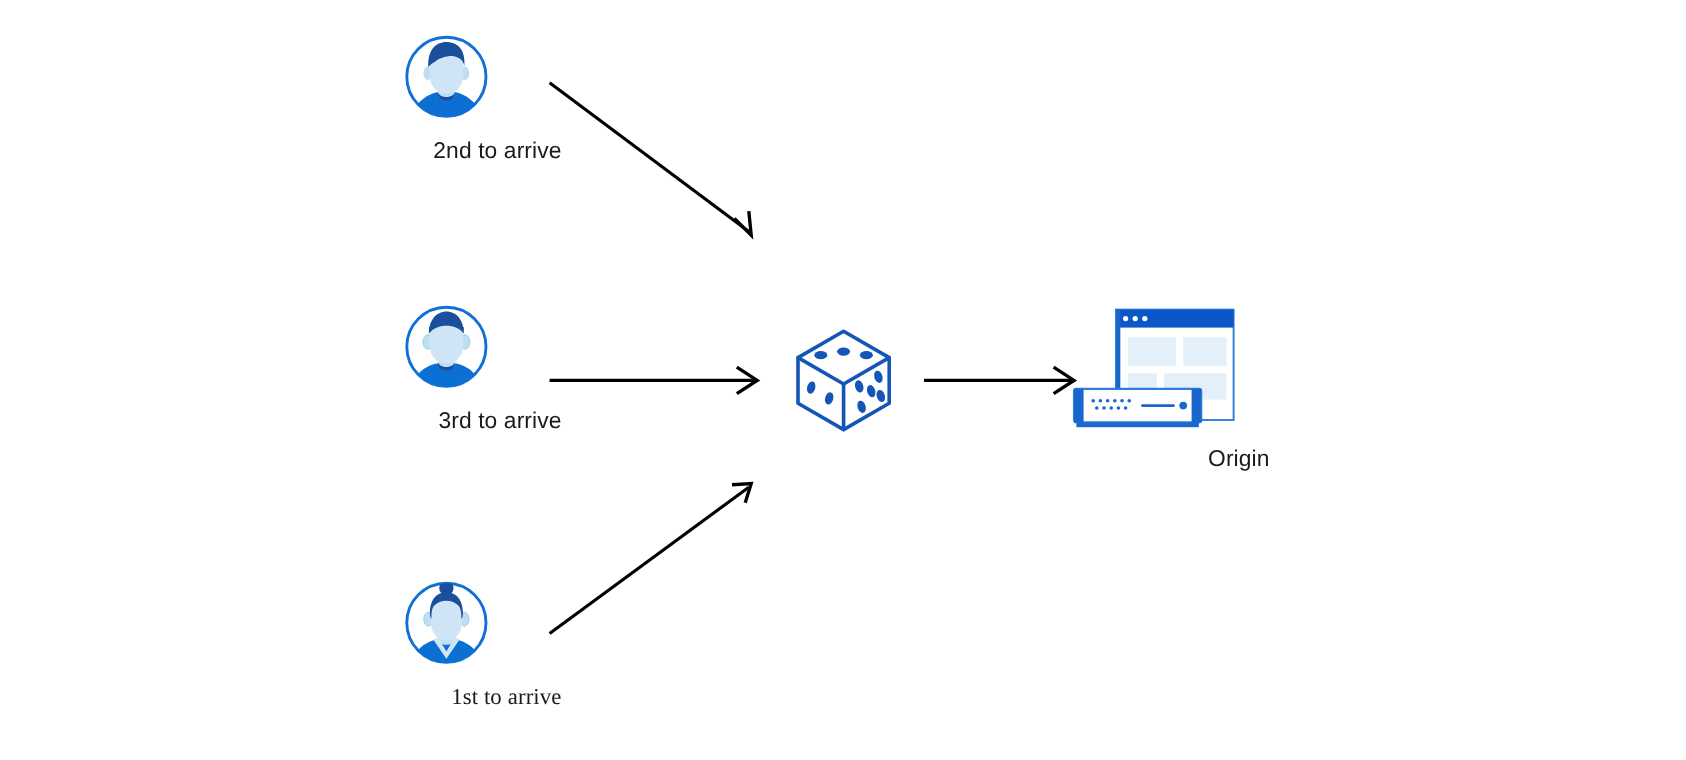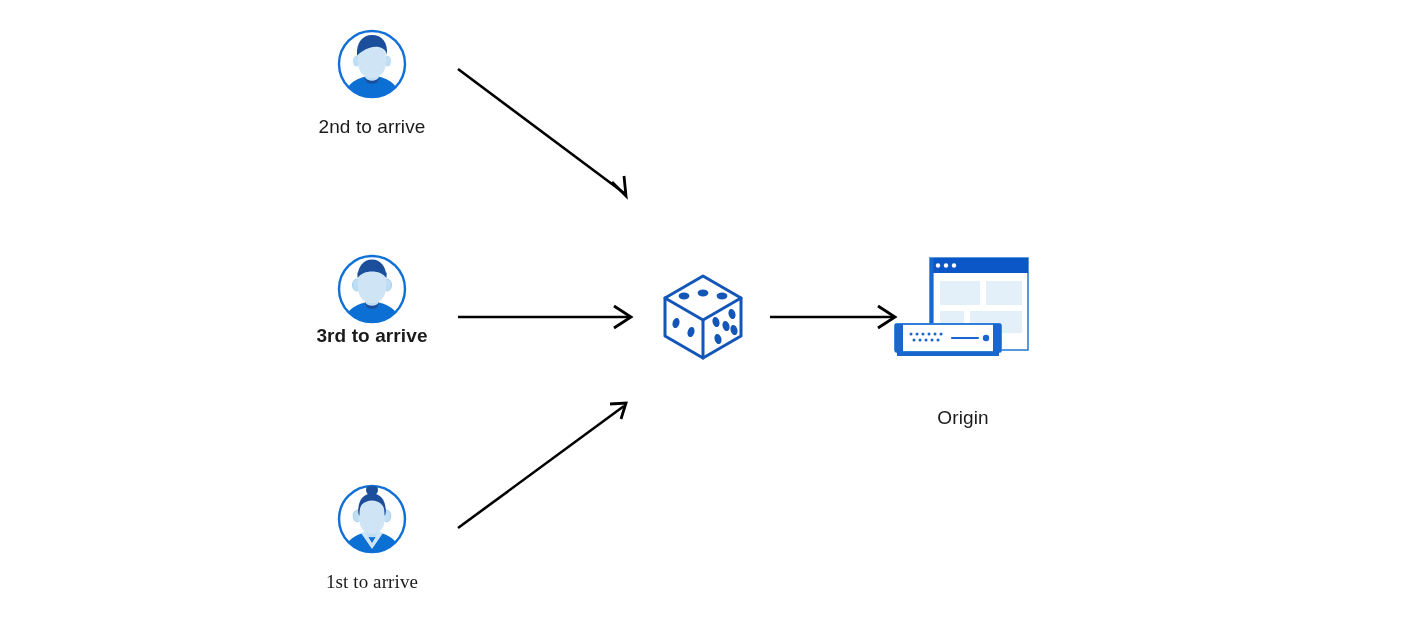--- a/index.html
+++ b/index.html
@@ -25,21 +25,21 @@
     position: absolute;
     width: 72px;
     height: 72px;
   }
   .node-label {
     position: absolute;
     font-size: 19px;
     color: #1b1b1b;
     font-family: "Liberation Sans", sans-serif;
     white-space: nowrap;
-    text-align: center;
+    text-align: right;
     letter-spacing: 0.1px;
   }
   .arrow-layer {
     position: absolute;
     left: 0;
     top: 0;
     width: 1405px;
     height: 633px;
     pointer-events: none;
   }
@@ -125,21 +125,21 @@
         <path d="M29 40 L43 40 L43 52 C43 55 29 55 29 52 Z" fill="#bfdef3"></path>
         <path d="M29 49 C31 54 41 54 43 49 L43 52 C41 57 31 57 29 52 Z" fill="#1b4f9c"></path>
         <ellipse cx="20.5" cy="32" rx="4" ry="6" fill="#bfdef3" stroke="#9cc9e8" stroke-width="0.8"></ellipse>
         <ellipse cx="51.5" cy="32" rx="4" ry="6" fill="#bfdef3" stroke="#9cc9e8" stroke-width="0.8"></ellipse>
         <path d="M22 25 C22 15 29 9 36 9 C43 9 50 15 50 25 L50 34 C50 44 44 50 36 50 C28 50 22 44 22 34 Z" fill="#cfe5f5"></path>
 
         <path d="M21.5 26 C21 14 27.5 6.5 36 6.5 C44.5 6.5 51 14 50.5 26 L50.5 20 C47 17 43 15.5 36 15.5 C29 15.5 25 17 21.5 20 Z" fill="#1b4f9c"></path>
         <path d="M21.5 20 C25 16 29.5 14 36 14 C42.5 14 47 16 50.5 20 L50.5 25 C47 20.5 42 18.5 36 18.5 C30 18.5 25 20.5 21.5 25 Z" fill="#1b4f9c"></path>
       </g>
     </svg>
-    <div class="node-label" style="left:-60px; top:72px; width:192px;font-weight:bold;">3rd to arrive</div>
+    <div class="node-label" style="left:-60px; top:88px; width:192px;">3rd to arrive</div>
   </div>
 
   <div class="node" style="left:336px; top:483px;">
     <svg class="avatar" style="left:0; top:0;" viewBox="0 0 72 72" xmlns="http://www.w3.org/2000/svg">
       <defs>
         <clipPath id="clipC">
             <circle cx="36" cy="36" r="33"></circle>
           </clipPath>
       </defs>
       <circle cx="36" cy="36" r="33" fill="#ffffff" stroke="#1070d8" stroke-width="2.4"></circle>
@@ -226,16 +226,16 @@
           <circle cx="24" cy="88" r="1.5"></circle>
             <circle cx="30" cy="88" r="1.5"></circle>
           <circle cx="36" cy="88" r="1.5"></circle>
             <circle cx="42" cy="88" r="1.5"></circle>
           <circle cx="48" cy="88" r="1.5"></circle>
         </g>
         <line x1="62" y1="86" x2="88" y2="86" stroke="#1a66cf" stroke-width="2.2" stroke-linecap="round"></line>
         <circle cx="96" cy="86" r="3.2" fill="#1a66cf"></circle>
       </g>
     </svg>
-    <div class="node-label" style="left:-22px; top:120px; width:190px;margin-top:35px;">Origin</div>
+    <div class="node-label" style="left:-22px; top:120px; width:190px;">Origin</div>
   </div>
 
 </div>
 
 </body></html>

